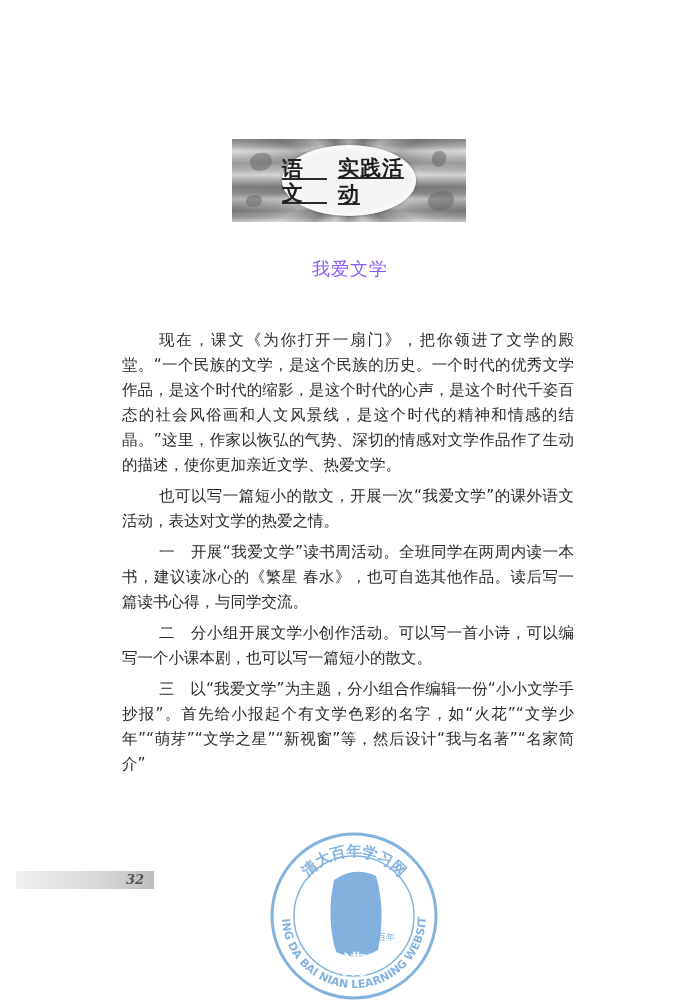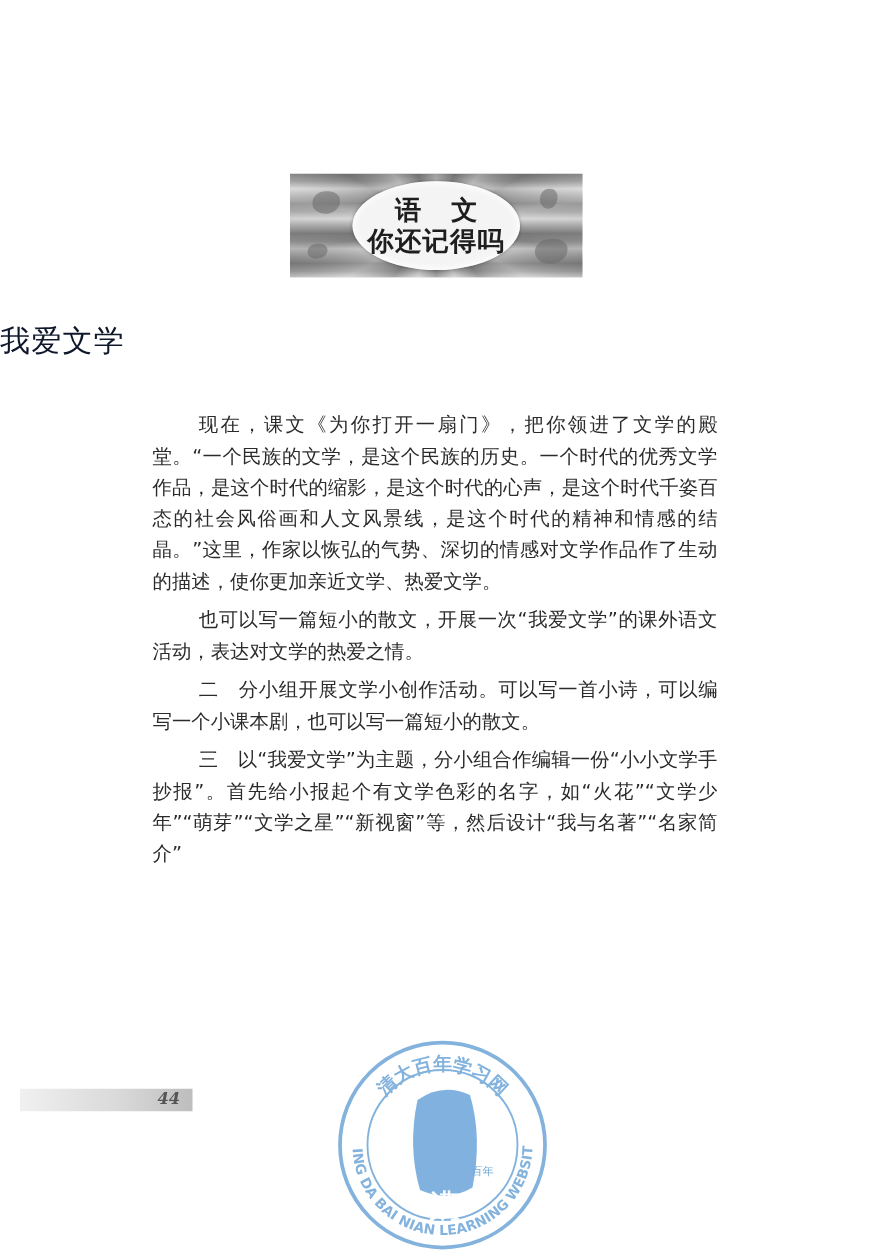--- a/index.html
+++ b/index.html
@@ -26,31 +26,31 @@
           rgba(255,255,255,0.25) 360deg);
     }
     .banner .blob {
       position: absolute; width: 22px; height: 18px; border-radius: 50% 40% 55% 45%;
       background: #6a6a6a; opacity: 0.55;
     }
     .banner .ellipse {
       position: absolute; left: 50px; top: 6px; width: 134px; height: 71px;
       border-radius: 50%; background: #f4f4f4;
       box-shadow: 0 0 6px 2px rgba(255,255,255,0.8) inset, 0 0 3px rgba(0,0,0,0.35);
-      display: flex; flex-direction: column; align-items: center; justify-content: center;
+      display: flex; flex-direction: row; align-items: center; justify-content: flex-start; text-decoration: underline;
     }
     .banner .line1 {
       font-size: 21px; font-weight: bold; letter-spacing: 24px; margin-right: -24px; line-height: 24px; color: #1e1e1e;
     }
     .banner .line2 {
       font-size: 21px; font-weight: bold; letter-spacing: 1px; line-height: 26px; color: #1e1e1e;
     }
     .title {
-      position: absolute; left: 0; width: 700px; top: 257px; 
-      font-size: 24px; color: #0f172a; letter-spacing: 1px;
+      position: absolute; left: 0; width: 700px; top: 257px; text-align: center;
+      font-size: 18px; color: #8b5cf6; letter-spacing: 1px;
     }
     .body-text {
       position: absolute; left: 122px; top: 314px; width: 452px;
       font-size: 15.5px; line-height: 25px; text-align: justify; color: #2b2b2b;
     }
     .body-text p { margin: 0; text-indent: 37px; }
     .page-bar {
       position: absolute; left: 16px; top: 871px; width: 138px; height: 18px;
       background: linear-gradient(90deg, #f0f0f0 0%, #d8d8d8 60%, #bdbdbd 100%);
     }
@@ -66,35 +66,36 @@
 <body>
 
 <div class="banner">
   <div class="rays"></div>
   <div class="blob" style="left:18px;top:14px;"></div>
   <div class="blob" style="left:14px;top:56px;width:16px;height:12px;"></div>
   <div class="blob" style="left:200px;top:12px;width:14px;height:16px;"></div>
   <div class="blob" style="left:196px;top:52px;width:26px;height:20px;"></div>
   <div class="ellipse">
     <div class="line1">语文</div>
-    <div class="line2">你还记得吗</div>
+    <div class="line2">实践活动</div>
   </div>
 </div>
 
 <div class="title">我爱文学</div>
 
 <div class="body-text">
   <p style="margin-top:14px;">现在，课文《为你打开一扇门》，把你领进了文学的殿堂。“一个民族的文学，是这个民族的历史。一个时代的优秀文学作品，是这个时代的缩影，是这个时代的心声，是这个时代千姿百态的社会风俗画和人文风景线，是这个时代的精神和情感的结晶。”这里，作家以恢弘的气势、深切的情感对文学作品作了生动的描述，使你更加亲近文学、热爱文学。</p>
   <p style="margin-top:6px;">也可以写一篇短小的散文，开展一次“我爱文学”的课外语文活动，表达对文学的热爱之情。</p>
+  <p style="margin-top:6px;">一　开展“我爱文学”读书周活动。全班同学在两周内读一本书，建议读冰心的《繁星 春水》，也可自选其他作品。读后写一篇读书心得，与同学交流。</p>
   <p style="margin-top:6px;">二　分小组开展文学小创作活动。可以写一首小诗，可以编写一个小课本剧，也可以写一篇短小的散文。</p>
   <p style="margin-top:6px;">三　以“我爱文学”为主题，分小组合作编辑一份“小小文学手抄报”。首先给小报起个有文学色彩的名字，如“火花”“文学少年”“萌芽”“文学之星”“新视窗”等，然后设计“我与名著”“名家简介”</p>
 </div>
 
 <div class="page-bar">
-  <span class="page-num">44</span>
+  <span class="page-num">32</span>
 </div>
 
 <svg class="watermark" viewBox="0 0 172 172">
   <defs>
     <path id="arcTop" d="M 26 86 A 60 60 0 0 1 146 86"></path>
     <path id="arcBottom" d="M 14 86 A 72 72 0 0 0 158 86"></path>
   </defs>
   <circle cx="86" cy="86" r="82" fill="none" stroke="#6ea6d8" stroke-width="3"></circle>
   <circle cx="86" cy="86" r="60" fill="none" stroke="#6ea6d8" stroke-width="1.5"></circle>
   <text font-size="15" font-weight="bold" fill="#6ea6d8" font-family="DejaVu Sans, sans-serif">

